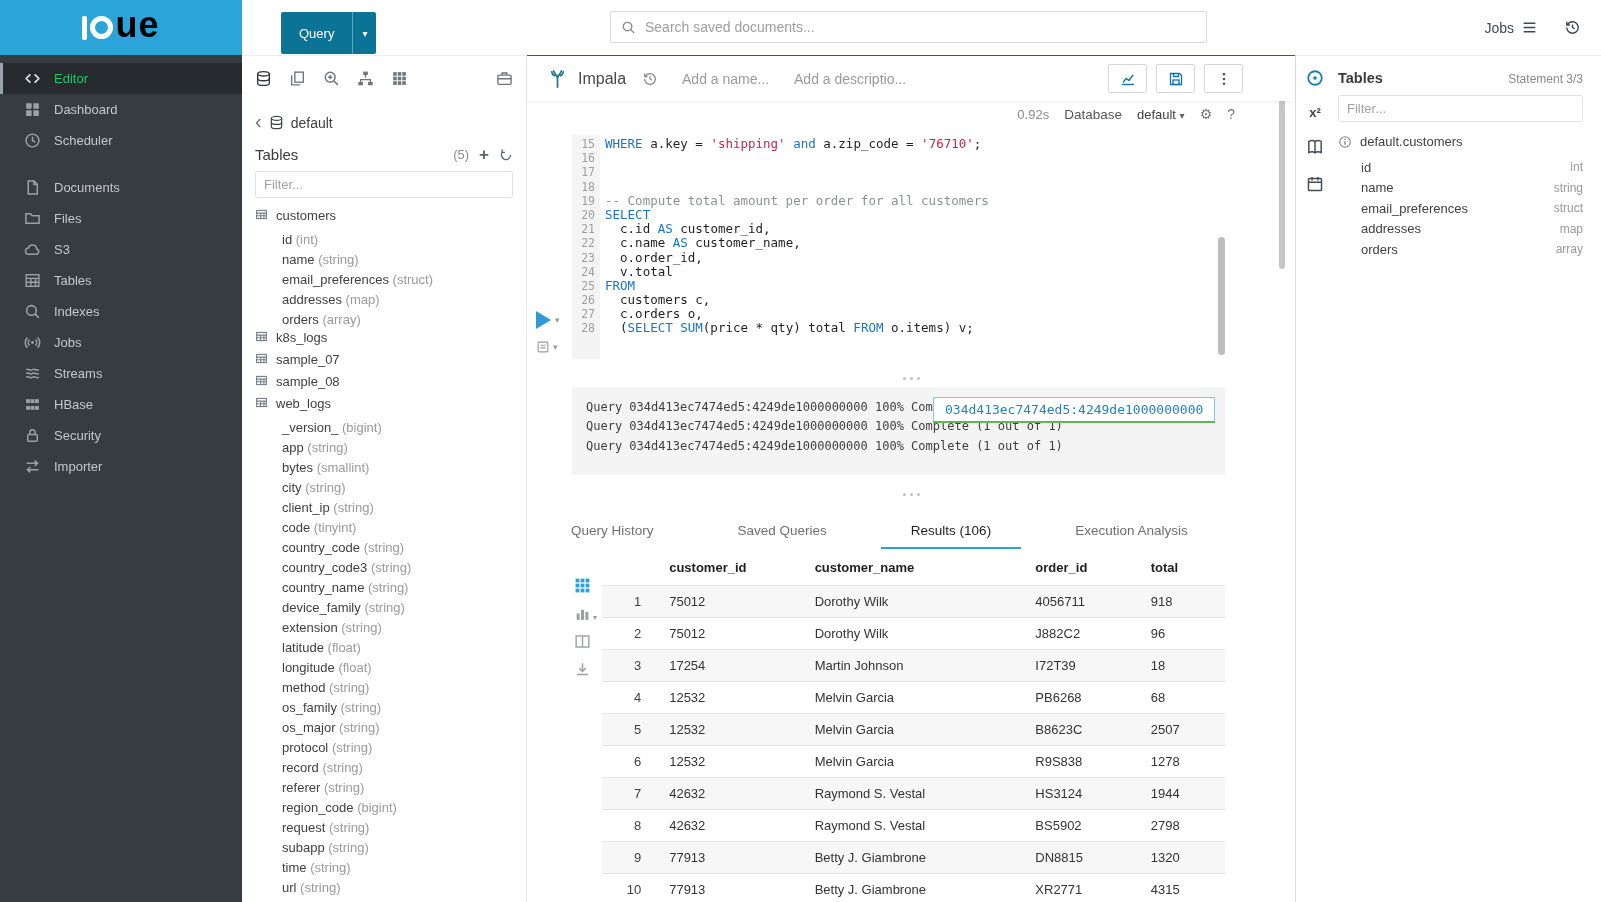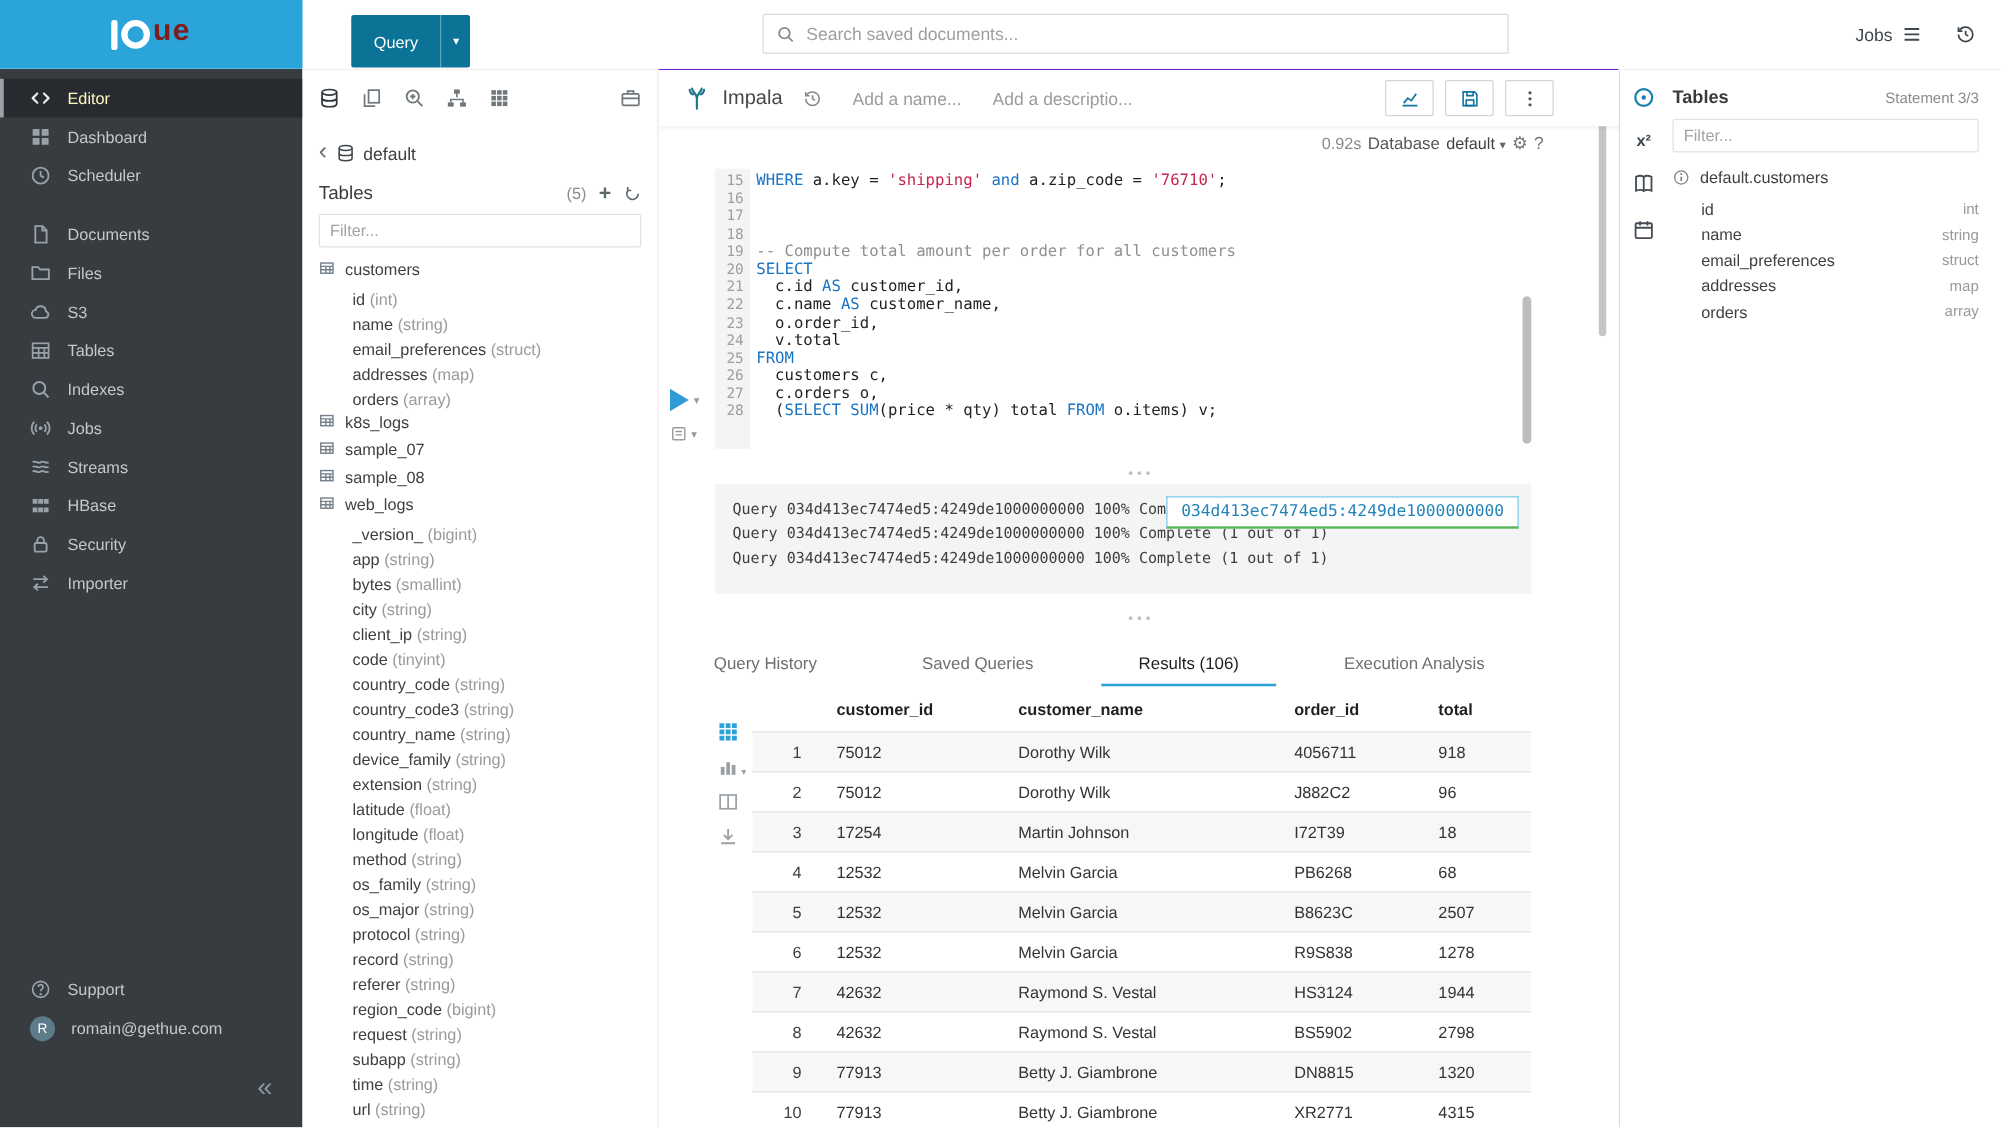--- a/index.html
+++ b/index.html
@@ -6,37 +6,37 @@
 body{font-family:"Liberation Sans",sans-serif;background:#fff;}
 .app{position:relative;width:1601px;height:902px;overflow:hidden;background:#fff;font-size:13px;color:#444;}
 svg{display:block;width:100%;height:100%;}
 input{font-family:inherit;}
 
 
 .topbar{position:absolute;top:0;left:0;width:100%;height:55px;background:#fff;z-index:5;}
 .logo{position:absolute;left:0;top:0;width:242px;height:55px;background:#2AA4D9;display:flex;align-items:center;justify-content:center;cursor:pointer;}
 .lh-bar{display:inline-block;width:5px;height:24px;background:#fff;border-radius:2px;}
 .lh-ring{display:inline-block;width:23px;height:23px;border:5px solid #fff;border-radius:50%;margin-left:3px;}
-.logo-text{color:#7f1d1d;font-size:24px;font-weight:bold;letter-spacing:1px;margin-left:2px;line-height:1;padding-bottom:5px;}
+.logo-text{color:#000000;font-size:36px;font-weight:bold;letter-spacing:1px;margin-left:2px;line-height:1;padding-bottom:5px;}
 .query-btn{position:absolute;left:281px;top:12px;height:42px;display:flex;align-items:center;background:#0A7396;border-radius:2px;color:#fff;font-size:13px;cursor:pointer;}
 .qb-label{padding:0 18px;}
 .qb-caret{padding:0 9px;border-left:1px solid rgba(255,255,255,.35);font-size:10px;align-self:stretch;display:flex;align-items:center;}
 .search-box{position:absolute;left:610px;top:11px;width:597px;height:32px;border:1px solid #d9d9d9;border-radius:2px;display:flex;align-items:center;padding:0 10px;gap:9px;background:#fff;}
 .sb-ic{width:15px;height:15px;color:#8a8a8a;flex:none;}
 .sb-input{flex:1;border:none;outline:none;font-size:14px;color:#000000;}
 .sb-input::placeholder{color:#9e9e9e;}
 .topbar-right{position:absolute;right:20px;top:0;height:55px;display:flex;align-items:center;gap:26px;color:#3e4750;}
 .jobs-link{display:flex;align-items:center;gap:7px;font-size:14px;cursor:pointer;}
 .tb-ic{width:17px;height:17px;}
 
 
 .sidebar{position:absolute;left:0;top:55px;width:242px;bottom:0;background:#373C41;color:#c3c8cb;}
 .nav-top{padding-top:8px;}
 .nav-item{height:31px;display:flex;align-items:center;gap:13px;padding-left:21px;border-left:3px solid transparent;cursor:pointer;font-size:13px;}
-.nav-item.active{background:#272B2F;border-left-color:#99a3a8;color:#fef9c3;}
+.nav-item.active{background:#272B2F;border-left-color:#99a3a8;color:#22c55e;}
 .nav-item.active .nav-ic{color:#e8eaeb;}
 .nav-ic{width:17px;height:17px;color:#9aa2a7;flex:none;}
 .nav-spacer{height:16px;}
 .nav-bottom{position:absolute;left:0;right:0;bottom:0;}
 .avatar{width:20px;height:20px;border-radius:50%;background:#5E7B89;color:#fff;font-size:11px;display:flex;align-items:center;justify-content:center;flex:none;}
 .collapse-row{height:64px;display:flex;align-items:center;justify-content:flex-end;padding-right:24px;}
 .collapse{font-size:22px;color:#8d969b;cursor:pointer;line-height:1;}
 
 
 .left-assist{position:absolute;left:242px;top:55px;width:285px;bottom:0;background:#fff;border-right:1px solid #e6e6e6;border-top:1px solid #efefef;}
@@ -69,21 +69,21 @@
 .impala-ic{width:21px;height:21px;color:#1C7689;flex:none;}
 .engine{font-size:16px;color:#484848;margin-left:10px;}
 .eh-ic{width:16px;height:16px;color:#8a8a8a;margin-left:16px;cursor:pointer;}
 .q-name{border:none;outline:none;font-size:14px;margin-left:24px;width:100px;color:#444;}
 .q-desc{border:none;outline:none;font-size:14px;margin-left:12px;width:120px;color:#444;}
 .q-name::placeholder,.q-desc::placeholder{color:#9b9b9b;}
 .head-actions{margin-left:auto;margin-right:52px;display:flex;gap:9px;}
 .hbtn{width:39px;height:29px;border:1px solid #d6d6d6;border-radius:2px;background:#fff;display:flex;align-items:center;justify-content:center;color:#1174a0;cursor:pointer;padding:0;}
 .bic{width:16px;height:16px;}
 .hbtn.dark{color:#555;}
-.status-row{height:26px;display:flex;align-items:center;justify-content:flex-end;gap:5px;padding-right:60px;font-size:13px;}
+.status-row{height:26px;display:flex;align-items:center;justify-content:flex-end;gap:15px;padding-right:60px;font-size:13px;}
 .exec-time{color:#8b8b8b;}
 .db-label{color:#555;font-size:13.5px;}
 .db-select{color:#3f3f3f;cursor:pointer;}
 .db-select .caret{font-size:10px;color:#666;}
 .sr-ic{color:#757575;cursor:pointer;font-size:14px;}
 .code-wrap{position:relative;height:232px;display:flex;padding-top:8px;}
 .exec-rail{width:45px;position:relative;flex:none;}
 .play-row{position:absolute;left:9px;top:176px;display:flex;align-items:center;gap:4px;}
 .play{width:0;height:0;border-left:15px solid #2E9BD6;border-top:9px solid transparent;border-bottom:9px solid transparent;cursor:pointer;}
 .play-caret{font-size:9px;color:#9b9b9b;}
@@ -299,39 +299,20 @@
         </div>
         <div class="nav-item">
           <span class="nav-ic">
             <svg viewBox="0 0 16 16" fill="none" stroke="currentColor" stroke-width="1.4">
               <path d="M2.5 5h10M10 2.5L12.8 5 10 7.5M13.5 11h-10M6 8.5L3.2 11 6 13.5"></path>
             </svg>
           </span>
           <span class="nav-lb">Importer</span>
         </div>
       </div>
-    <div class="nav-bottom">
-      <div class="nav-item">
-        <span class="nav-ic">
-            <svg viewBox="0 0 16 16" fill="none" stroke="currentColor" stroke-width="1.3">
-              <circle cx="8" cy="8" r="6"></circle>
-              <path d="M6.2 6.2a1.8 1.8 0 113 1.4c-.7.6-1.2.9-1.2 1.9"></path>
-              <circle cx="8" cy="11.6" r=".9" fill="currentColor" stroke="none"></circle>
-            </svg>
-          </span>
-        <span class="nav-lb">Support</span>
-      </div>
-      <div class="nav-item">
-        <span class="avatar">R</span>
-        <span class="nav-lb">romain@gethue.com</span>
-      </div>
-      <div class="collapse-row">
-        <span class="collapse">«</span>
-      </div>
-    </div>
   </nav>
 
   <aside class="left-assist">
     <div class="la-toolbar">
       <span class="la-ic first">
           <svg viewBox="0 0 16 16" fill="none" stroke="currentColor" stroke-width="1.3">
             <ellipse cx="8" cy="3.6" rx="5.5" ry="2.1"></ellipse>
             <path d="M2.5 3.6v8.8c0 1.2 2.5 2.1 5.5 2.1s5.5-.9 5.5-2.1V3.6"></path>
             <path d="M2.5 8c0 1.2 2.5 2.1 5.5 2.1S13.5 9.2 13.5 8"></path>
           </svg>

